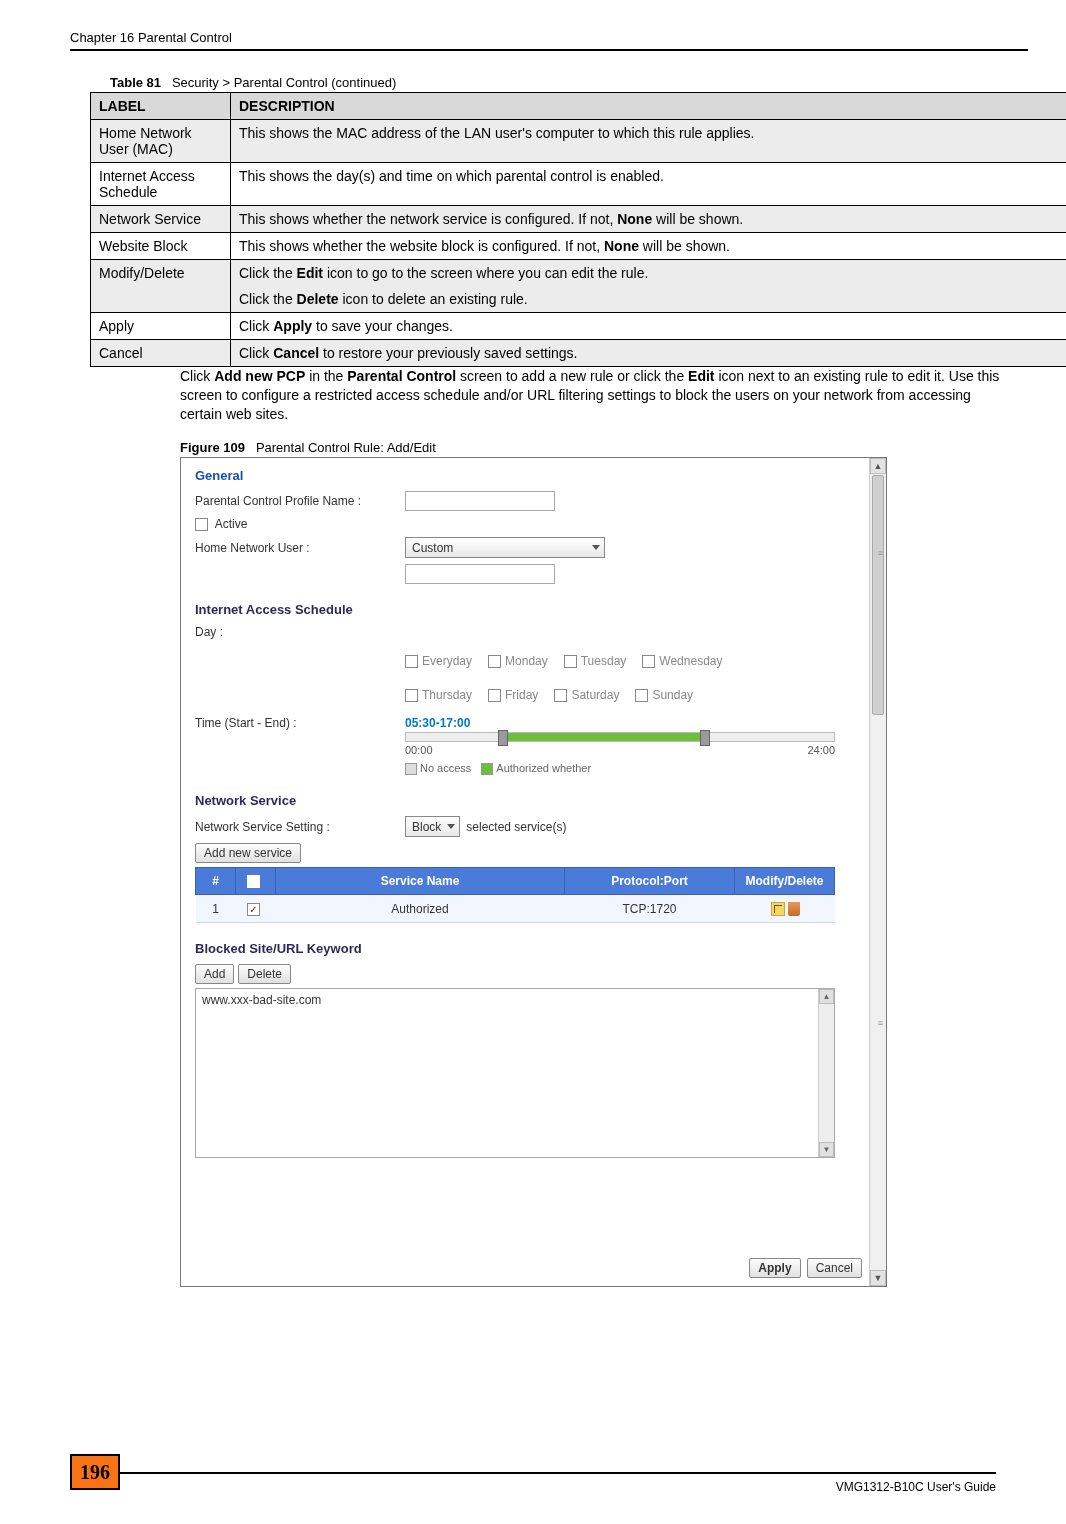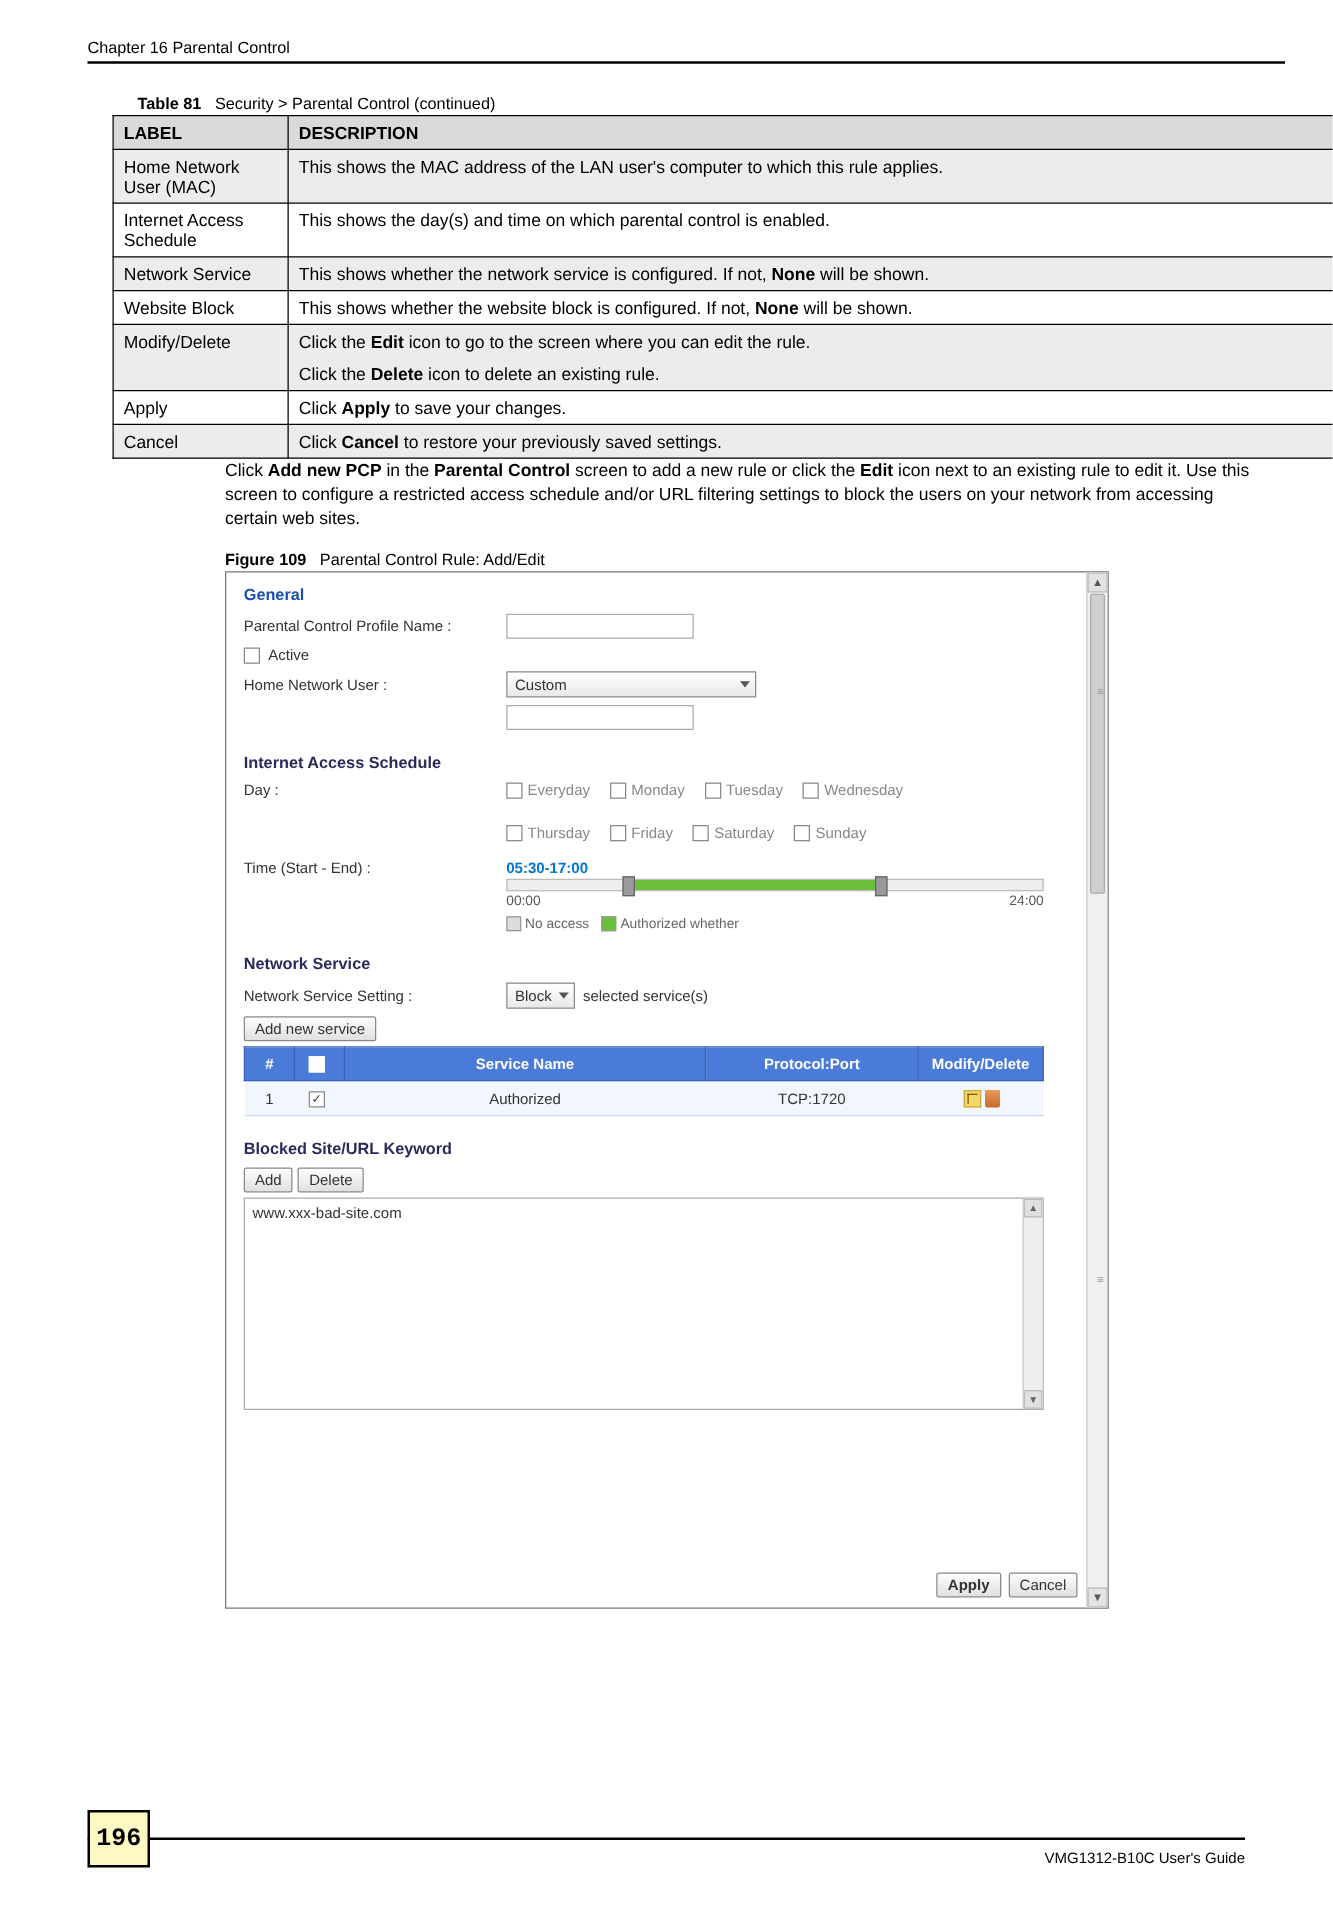--- a/index.html
+++ b/index.html
@@ -98,21 +98,21 @@
   .sec-head.dark { color:#2a2a5a; margin-top:18px;}
   .row { display:flex; align-items:center; margin:6px 0; }
   .row .lab { width:210px; color:#333; }
   .row .ctl { flex:1; display:flex; align-items:center; gap:6px;}
   .chk { width:13px;height:13px;border:1px solid #888;display:inline-block;vertical-align:middle;margin-right:4px;background:#fff;}
   .chk.on::after{content:"✓";display:block;font-size:10px;line-height:11px;text-align:center;color:#333;}
   input.tiny { width:150px; height:20px; border:1px solid #aaa; font-size:12px; padding:1px 3px;}
   .dropdown { border:1px solid #888;background:linear-gradient(#fff,#e8e8e8);height:21px;display:inline-flex;align-items:center;padding:0 18px 0 6px;font-size:12px;position:relative;min-width:200px;}
   .dropdown.small{min-width:55px;}
   .dropdown::after{content:"";position:absolute;right:4px;top:7px;border-left:4px solid transparent;border-right:4px solid transparent;border-top:5px solid #555;}
-  .days { display:flex; flex-wrap:wrap; gap:10px 16px; }
+  .days { display:flex; flex-wrap:wrap; gap:10px 16px;margin-top:29px; }
   .day-item { display:inline-flex; align-items:center; color:#888; font-size:12px;}
   .time-label{color:#0077cc;font-weight:bold;font-size:12px;margin-bottom:2px;}
   .slider-wrap{position:relative;width:430px;}
   .slider-track{height:10px;background:#eee;border:1px solid #bbb;position:relative;}
   .slider-fill{position:absolute;top:0;bottom:0;left:98px;right:130px;background:#6bbf3a;}
   .handle{position:absolute;top:-3px;width:10px;height:16px;background:#9a9a9a;border:1px solid #666;}
   .slider-scale{display:flex;justify-content:space-between;font-size:11px;color:#555;margin-top:2px;}
   .legend{margin-top:6px;font-size:11px;color:#666;display:flex;gap:10px;align-items:center;}
   .sw{width:12px;height:12px;display:inline-block;border:1px solid #999;margin-right:3px;vertical-align:middle;}
   .sw.noacc{background:#ddd;}
@@ -129,22 +129,22 @@
   .blocked-list .sb{position:absolute;right:0;top:0;bottom:0;width:16px;background:#eee;border-left:1px solid #ccc;}
   .blocked-list .sb .bt, .blocked-list .sb .bb{height:15px;background:#e0e0e0;border:1px solid #bbb;font-size:8px;text-align:center;line-height:13px;color:#666;}
   .blocked-list .sb .bb{position:absolute;bottom:0;left:0;right:0;}
   .apply-row{position:absolute;right:24px;bottom:8px;display:flex;gap:6px;}
 
   .footer-row{
     position:absolute;left:70px;right:70px;bottom:30px;
     display:flex;align-items:center;border-top:2px solid #000;padding-top:6px;
   }
   .pagebox{
-    width:50px;height:46px;border:2px solid #000;display:flex;align-items:center;justify-content:center;
-    font-size:20px;font-weight:bold;font-family:Liberation Mono, monospace;margin-top:-30px;background:#fef9c3;
+    width:50px;height:36px;border:2px solid #000;display:flex;align-items:center;justify-content:center;
+    font-size:20px;font-weight:bold;font-family:Liberation Serif, serif;margin-top:-30px;background:#f97316;
   }
   .guide-name{margin-left:auto;font-size:12px;}
 </style>
 </head>
 <body>
 
 <div class="page">
 
   <div class="header-row">
     <div class="chapter-title">Chapter 16 Parental Control</div>

